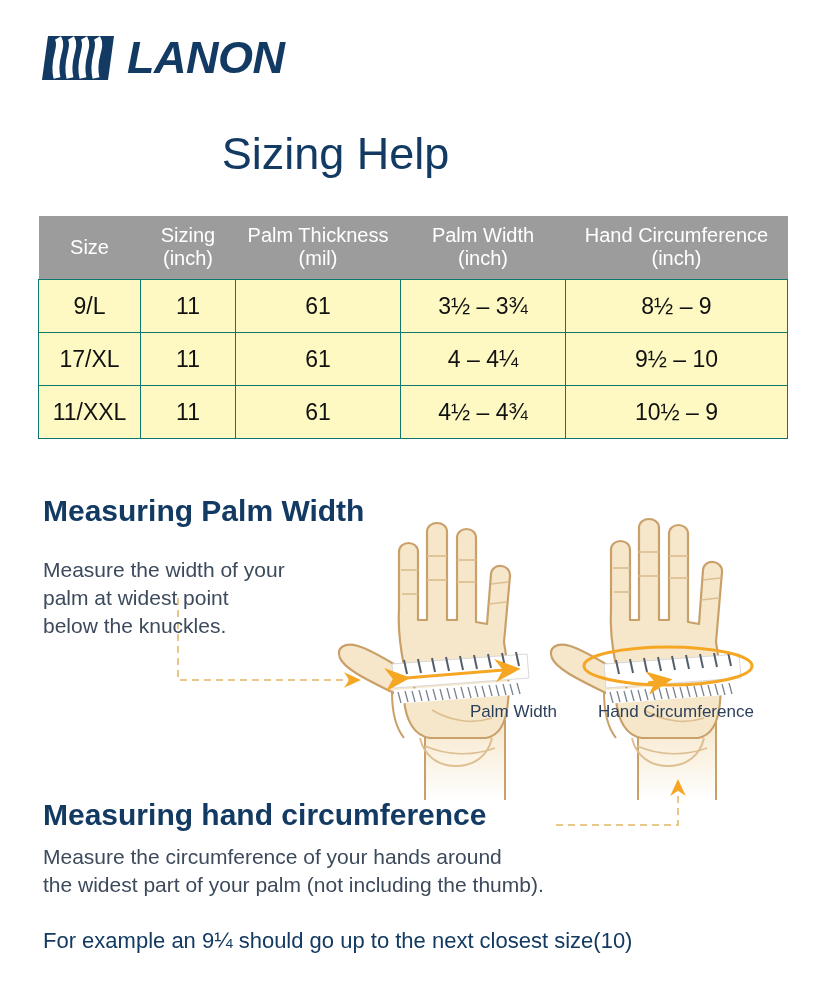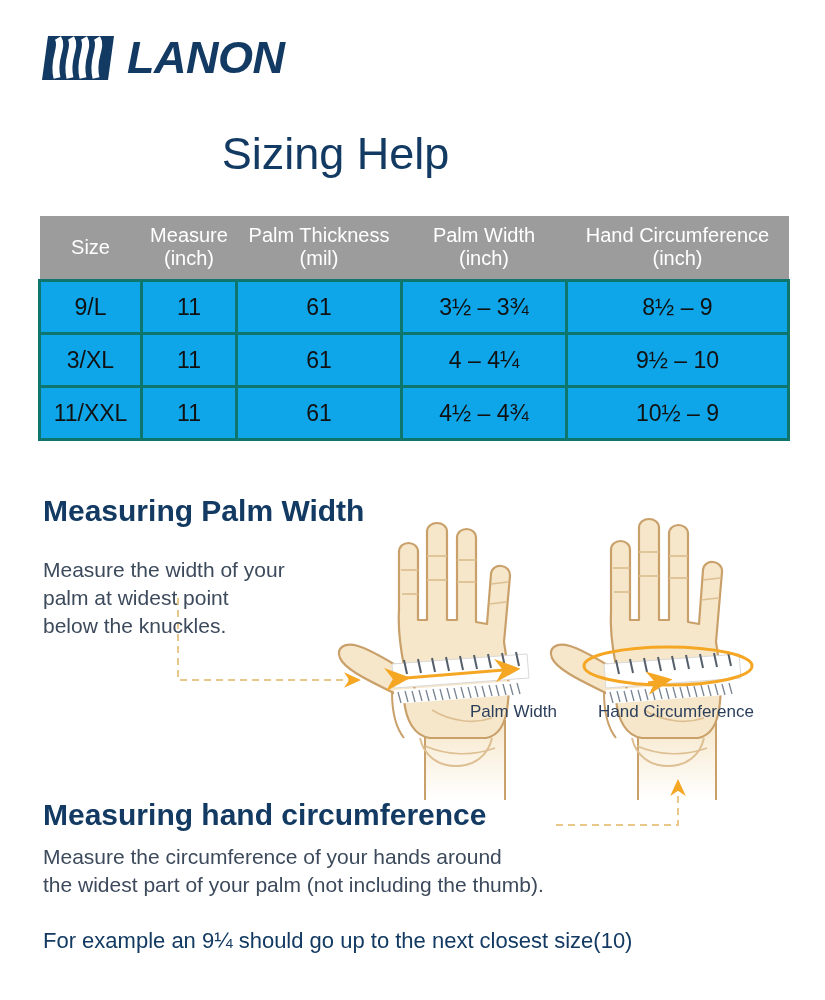--- a/index.html
+++ b/index.html
@@ -35,23 +35,23 @@
   .size-table {
     position: absolute; left: 38px; top: 216px; width: 749px;
     border-collapse: collapse; table-layout: fixed;
   }
   .size-table th {
     background: #9c9c9c; color: #ffffff; font-weight: normal;
     font-size: 20px; line-height: 23px; padding: 8px 2px 9px;
     border: none; vertical-align: middle; text-align: center;
   }
   .size-table td {
-    border: 3px solid #0f766e; font-size: 23px; color: #111;
+    border: 1px solid #0f766e; font-size: 23px; color: #111;
     text-align: center; height: 53px; vertical-align: middle;
-    background: #0ea5e9;
+    background: #fef9c3;
   }
   .size-table tr.head-row th { border: none; }
   .col-size   { width: 102px; }
   .col-length { width: 95px; }
   .col-thick  { width: 165px; }
   .col-width  { width: 165px; }
   .col-circ   { width: 222px; }
 
   
   .sec-head {
@@ -107,21 +107,21 @@
         <col class="col-thick">
         <col class="col-width">
         <col class="col-circ">
     </colgroup>
     <thead>
       <tr class="head-row">
         <th>
           <span>Size</span>
         </th>
         <th>
-          <span>Measure</span><br>
+          <span>Sizing</span><br>
           <span>(inch)</span>
         </th>
         <th>
           <span>Palm Thickness</span><br>
           <span>(mil)</span>
         </th>
         <th>
           <span>Palm Width</span><br>
           <span>(inch)</span>
         </th>
@@ -133,21 +133,21 @@
     </thead>
     <tbody>
       <tr>
         <td>9/L</td>
         <td>11</td>
         <td>61</td>
         <td>3½ – 3¾</td>
         <td>8½ – 9</td>
       </tr>
       <tr>
-        <td>3/XL</td>
+        <td>17/XL</td>
         <td>11</td>
         <td>61</td>
         <td>4 – 4¼</td>
         <td>9½ – 10</td>
       </tr>
       <tr>
         <td>11/XXL</td>
         <td>11</td>
         <td>61</td>
         <td>4½ – 4¾</td>

